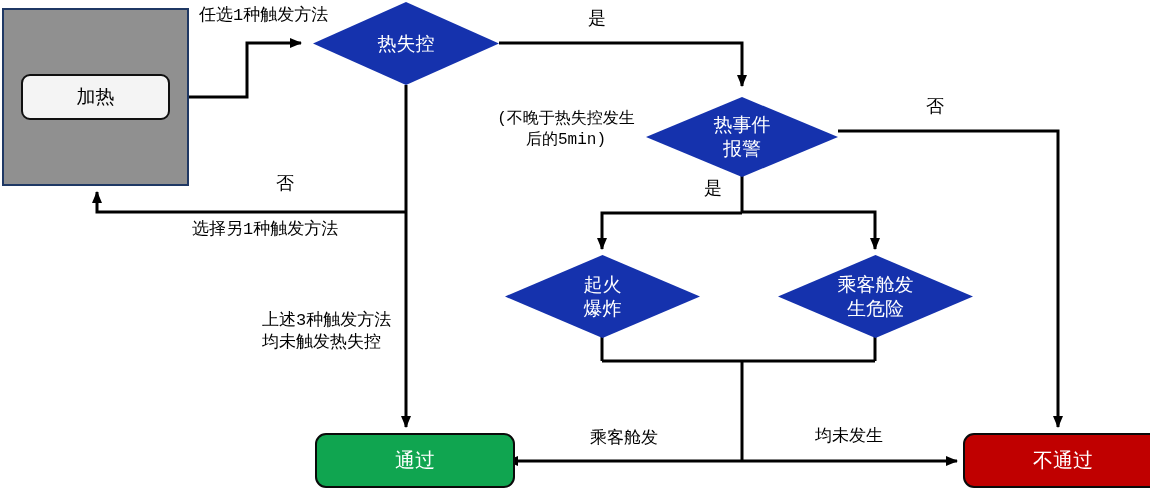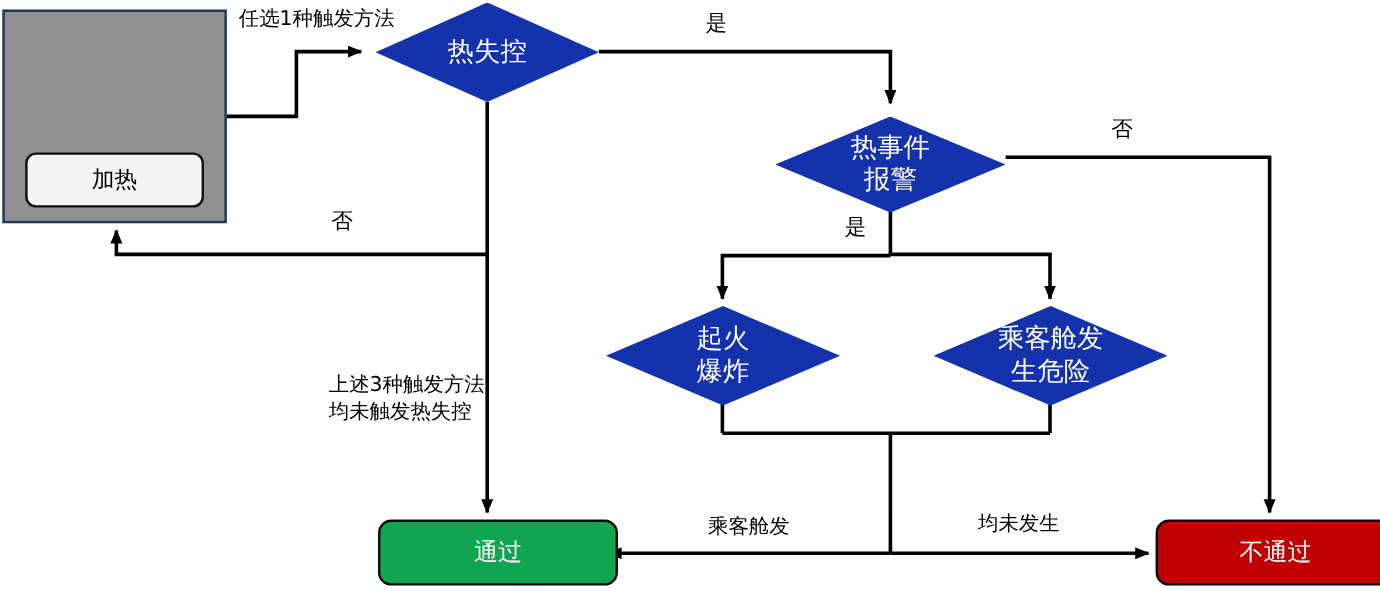--- a/index.html
+++ b/index.html
@@ -8,62 +8,62 @@
     font-family:"DejaVu Sans","Liberation Sans",sans-serif; color:#000;
     overflow:hidden;
   }
   #edges { position:absolute; left:0; top:0; width:1150px; height:491px; }
 
   
   .trigger-box {
     position:absolute; left:2px; top:8px; width:187px; height:178px;
     background:var(--box-gray,#909090); border:2.5px solid var(--box-border-navy,#1F3864);
     box-sizing:border-box; display:flex; flex-direction:column;
-    justify-content:flex-end; padding:11px 17px;
+    justify-content:center; padding:11px 17px;
   }
   .trigger-item {
     height:42px; background:#F4F4F4; border:2px solid #101010; border-radius:9px;
     display:flex; align-items:center; justify-content:center;
     font-size:19px;
   }
 
   
   .diamond {
     position:absolute;
     clip-path:polygon(50% 0%, 100% 50%, 50% 100%, 0% 50%);
     background:var(--diamond-blue,#1532AD); color:#fff;
     display:flex; align-items:center; justify-content:center;
-    text-align:center; font-size:22px; line-height:1.25; white-space:pre-line;
+    text-align:center; font-size:19px; line-height:1.25; white-space:pre-line;
   }
   #d-runaway { left:313px; top:2px;   width:186px; height:83px; }
   #d-alarm   { left:646px; top:97px;  width:192px; height:80px;text-align:center; }
   #d-fire    { left:505px; top:255px; width:195px; height:83px; }
   #d-cabin   { left:778px; top:255px; width:195px; height:83px; }
 
   
   .endbox {
     position:absolute; width:200px; height:55px; box-sizing:border-box;
     border:2.5px solid #0a0a0a; border-radius:11px; color:#fff;
     display:flex; align-items:center; justify-content:center; font-size:20px;
   }
   #b-pass { left:315px; top:433px; background:var(--pass-green,#10A550); }
   #b-fail { left:963px; top:433px; background:var(--fail-red,#C00000); }
 
   
-  .lbl { position:absolute; font-size:17px; line-height:1.3; white-space:pre-line; }
+  .lbl { position:absolute; font-size:17px; line-height:1.3; white-space:pre-line;font-family:Liberation Mono, monospace; }
   .lbl-big { font-size:18px; }
   .lbl-note { font-size:16px; }
   #l-pick      { left:199px; top:5px; }
   #l-yes-top   { left:588px; top:8px; }
   #l-no-right  { left:926px; top:96px; }
   #l-alarm-note{ left:480px; top:109px; width:172px; text-align:center; }
   #l-yes-mid   { left:704px; top:178px; }
   #l-no-loop   { left:276px; top:173px; }
   #l-choose    { left:192px; top:219px; }
-  #l-none      { left:274px; top:310px; }
+  #l-none      { left:262px; top:310px; }
   #l-danger-note{ left:896px; top:336px; }
   #l-neither   { left:590px; top:428px; }
   #l-any       { left:815px; top:426px; }
 </style>
 </head>
 <body>
 
 <div id="canvas">
 
   <svg id="edges" viewBox="0 0 1150 491" xmlns="http://www.w3.org/2000/svg">
@@ -101,19 +101,22 @@
 爆炸</div>
   <div class="diamond" id="d-cabin">乘客舱发
 生危险</div>
 
   <div class="endbox" id="b-pass">通过</div>
   <div class="endbox" id="b-fail">不通过</div>
 
   <span class="lbl" id="l-pick">任选1种触发方法</span>
   <span class="lbl lbl-big" id="l-yes-top">是</span>
   <span class="lbl lbl-big" id="l-no-right">否</span>
+  <span class="lbl lbl-note" id="l-alarm-note">(不晚于热失控发生
+后的5min)</span>
   <span class="lbl lbl-big" id="l-yes-mid">是</span>
   <span class="lbl lbl-big" id="l-no-loop">否</span>
+  <span class="lbl" id="l-choose">选择另1种触发方法</span>
   <span class="lbl" id="l-none">上述3种触发方法
 均未触发热失控</span>
   <span class="lbl" id="l-neither">乘客舱发</span>
   <span class="lbl" id="l-any">均未发生</span>
 </div>
 
 </body></html>

